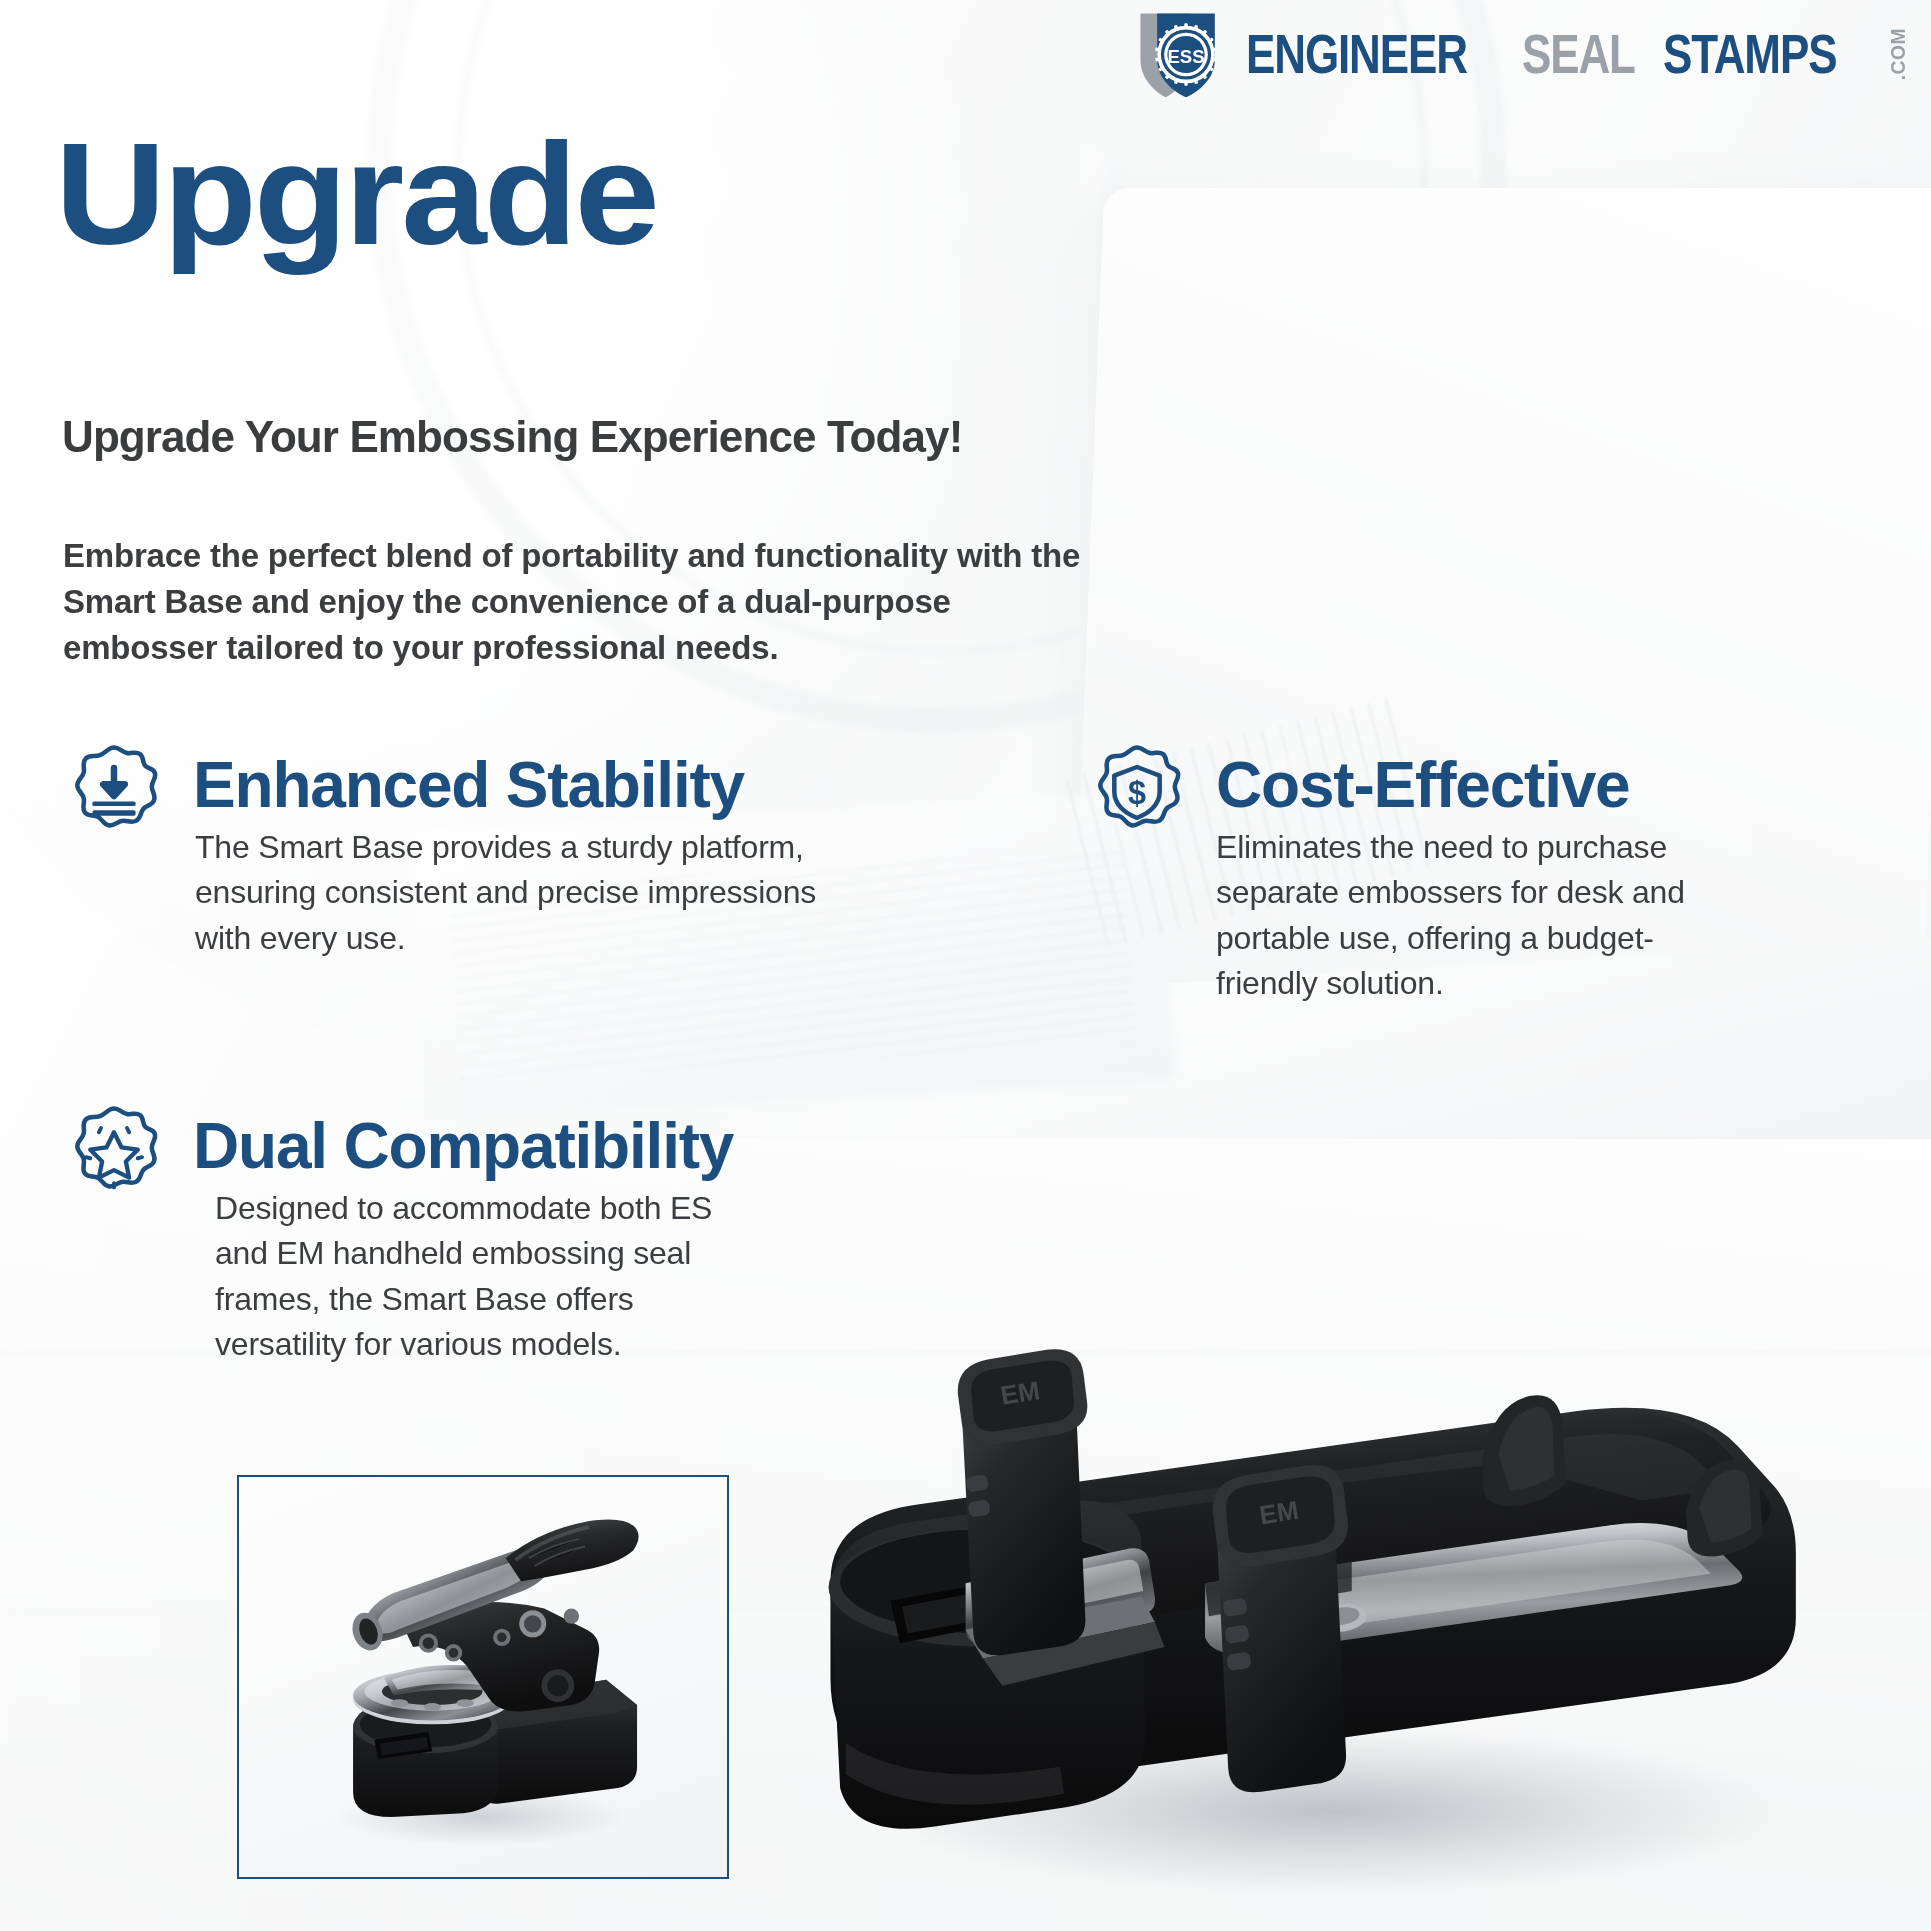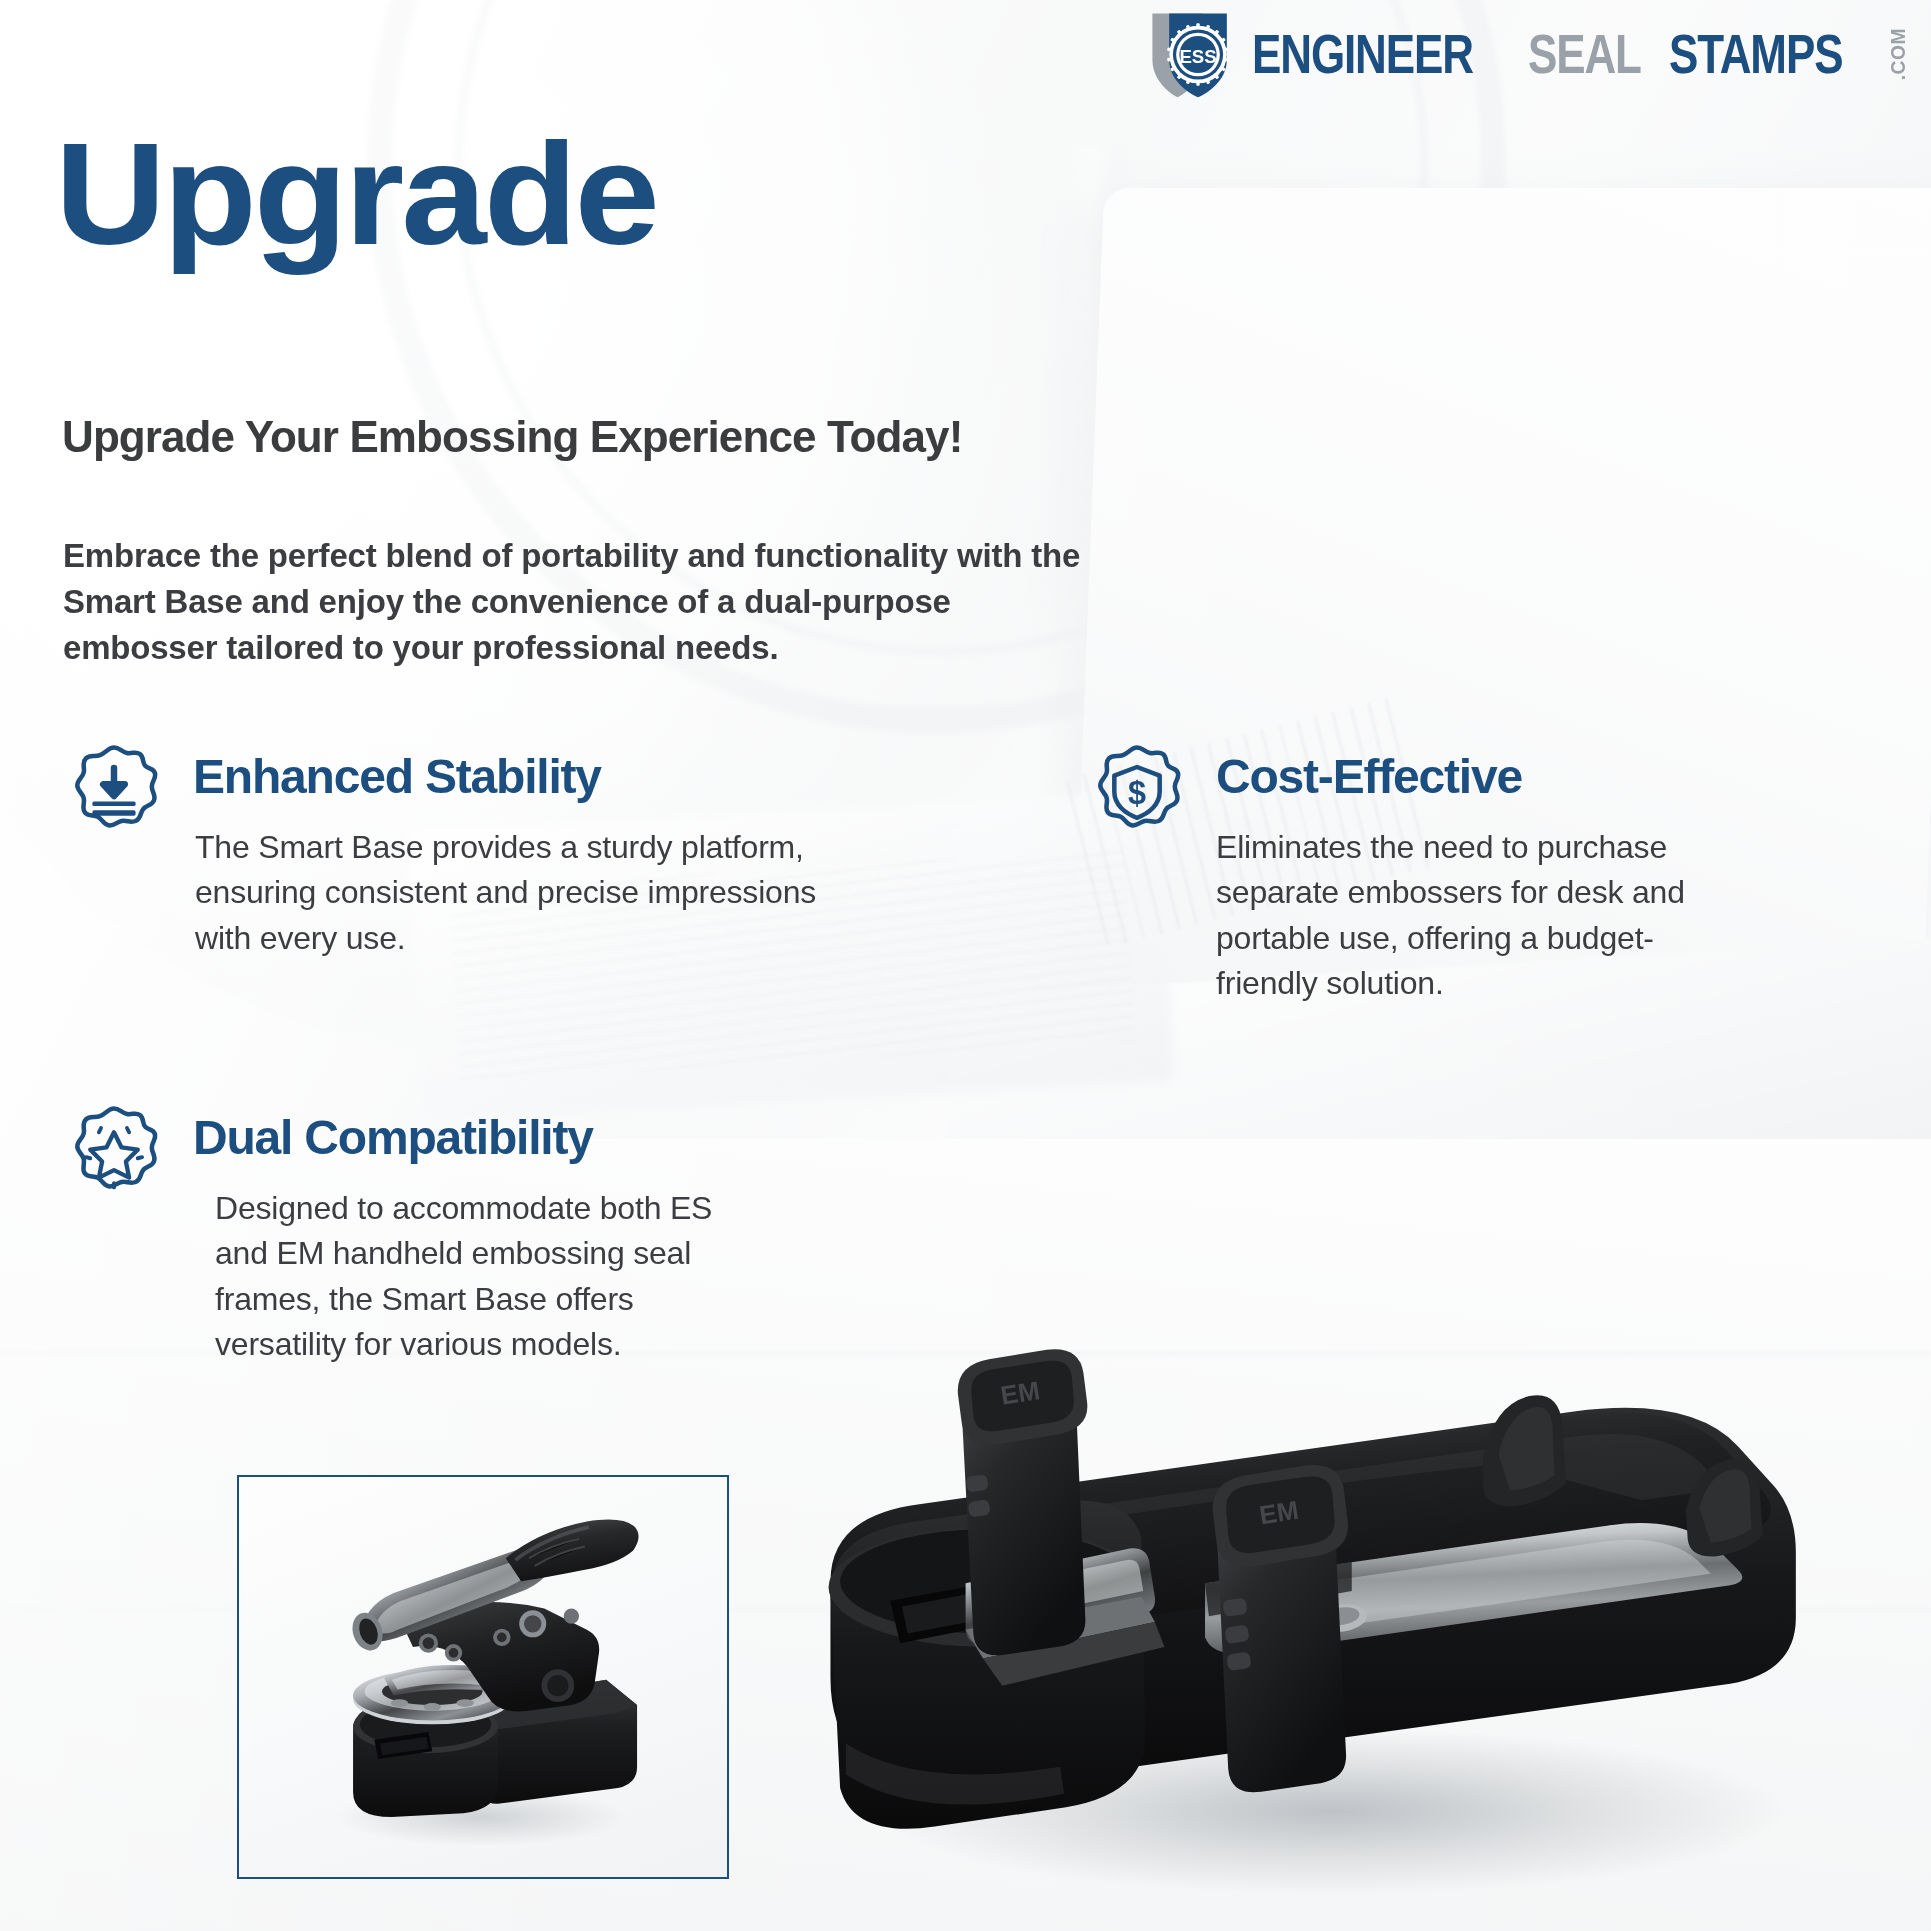--- a/index.html
+++ b/index.html
@@ -136,21 +136,21 @@
     background: linear-gradient(100deg, rgba(255,255,255,0.80) 0%, rgba(255,255,255,0.58) 40%, rgba(255,255,255,0.50) 100%);
   }
 
   
   .logo {
     position: absolute;
     right: 21px; top: 7.7px;
     height: 93px;
     display: flex;
     align-items: center;
-    gap: 14px;
+    gap: 20px;
   }
   .logo-mark { width: 93px; height: 93px; flex: none; }
   .logo-word {
     display: flex;
     align-items: center;
     height: 93px;
     justify-content: center;
   }
   .logo-word span {
     font-family: "Liberation Sans", sans-serif;
@@ -223,21 +223,21 @@
   
   .feature { position: absolute; }
   .feature-icon {
     position: absolute;
     left: 0; top: 0;
     width: 108px; height: 108px;
   }
   .feature-title {
     position: absolute;
     left: 133px; top: 11.6px;
-    font-size: 48px;
+    font-size: 64px;
     font-weight: 700;
     color: #1d4e80;
     letter-spacing: -1.2px;
     line-height: 1.05;
     white-space: nowrap;
   }
   .feature-body {
     position: absolute;
     left: 135px;
     top: 85px;

